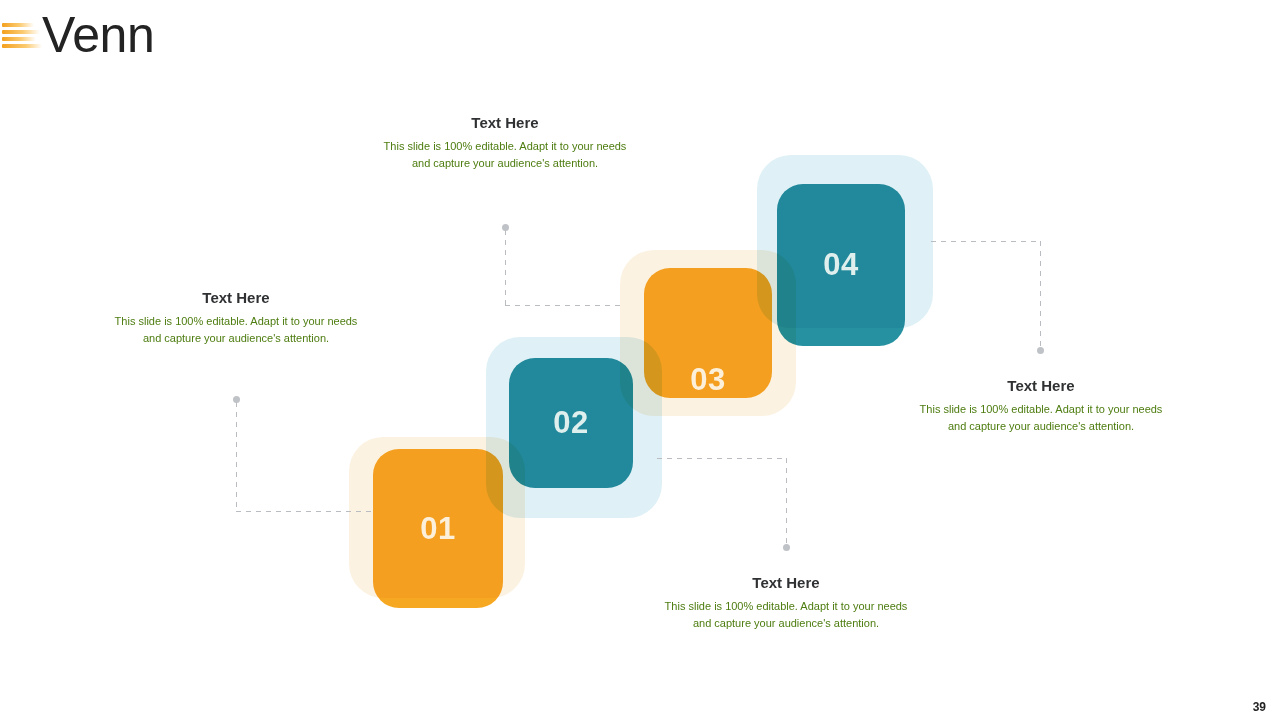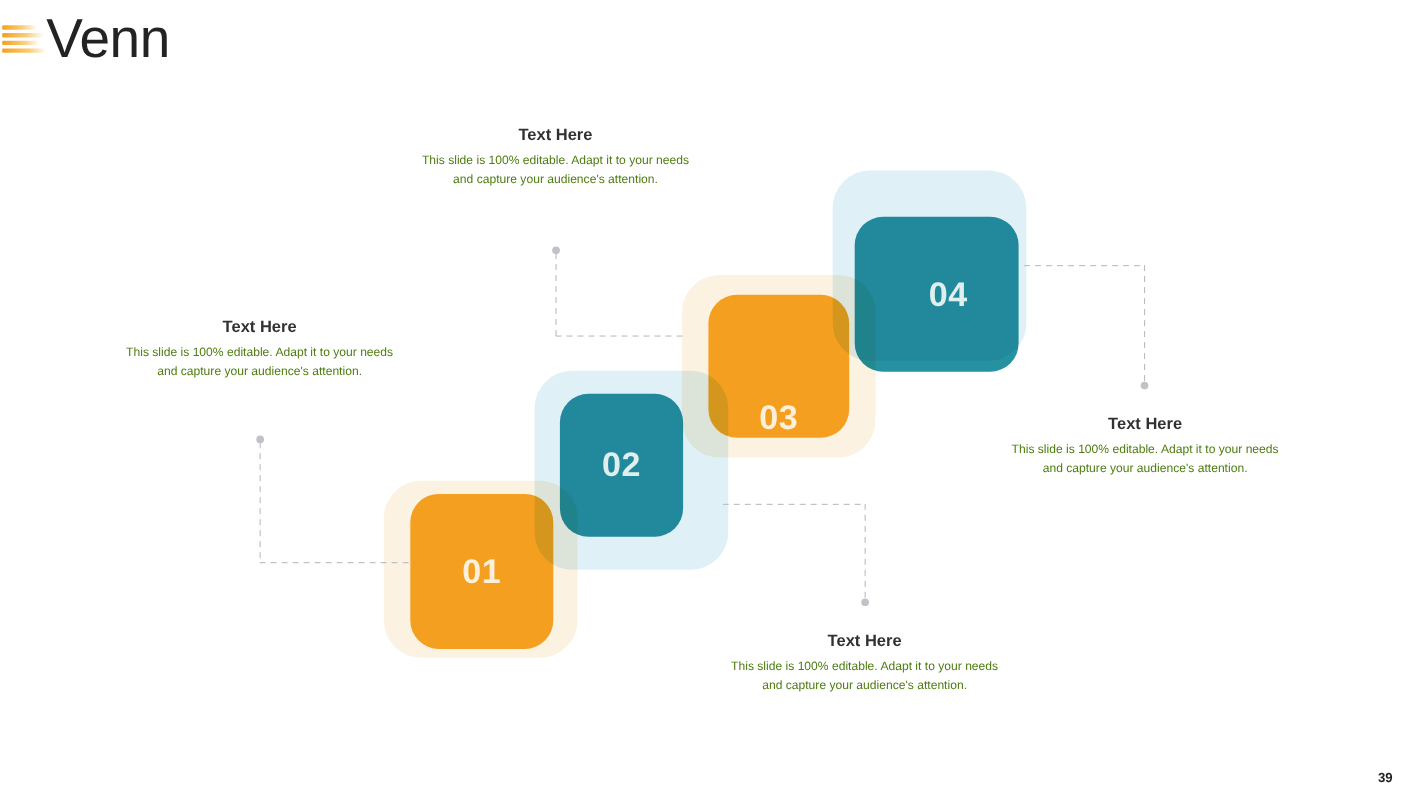--- a/index.html
+++ b/index.html
@@ -155,33 +155,33 @@
   <div class="page-title">Venn</div>
 </div>
 
 <div class="stage">
 
   <div class="glow cream" style="left:349px; top:437px; width:176px; height:161px;"></div>
   <div class="glow blue" style="left:486px; top:337px; width:176px; height:181px;"></div>
   <div class="glow cream" style="left:620px; top:250px; width:176px; height:166px;"></div>
   <div class="glow blue" style="left:757px; top:155px; width:176px; height:173px;"></div>
 
-  <div class="tile orange" style="left:373px; top:449px; width:130px; height:141px;">
+  <div class="tile orange" style="left:373px; top:449px; width:130px; height:159px;">
     <span class="tile-num">01</span>
   </div>
 
-  <div class="tile teal" style="left:509px; top:358px; width:112px; height:130px;">
+  <div class="tile teal" style="left:509px; top:358px; width:124px; height:130px;">
     <span class="tile-num">02</span>
   </div>
 
   <div class="tile orange" style="left:644px; top:268px; width:128px; height:130px;align-items:flex-end;">
     <span class="tile-num">03</span>
   </div>
 
-  <div class="tile teal" style="left:777px; top:197px; width:128px; height:141px;padding-left:21px;">
+  <div class="tile teal" style="left:777px; top:184px; width:128px; height:162px;">
     <span class="tile-num">04</span>
   </div>
 
   <div class="conn-dot" style="left:233px; top:396px;"></div>
   <div class="conn-line vert" style="left:236px; top:402px; height:110px;"></div>
   <div class="conn-line" style="left:236px; top:511px; width:137px;"></div>
 
   <div class="conn-dot" style="left:502px; top:224px;"></div>
   <div class="conn-line vert" style="left:505px; top:230px; height:76px;"></div>
   <div class="conn-line" style="left:505px; top:305px; width:117px;"></div>

